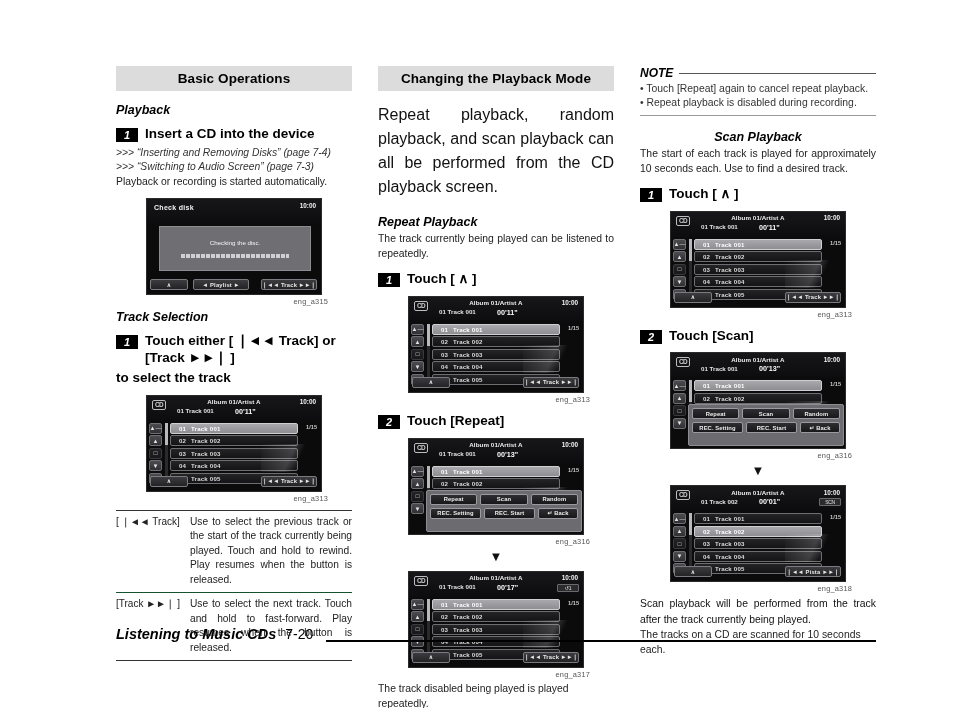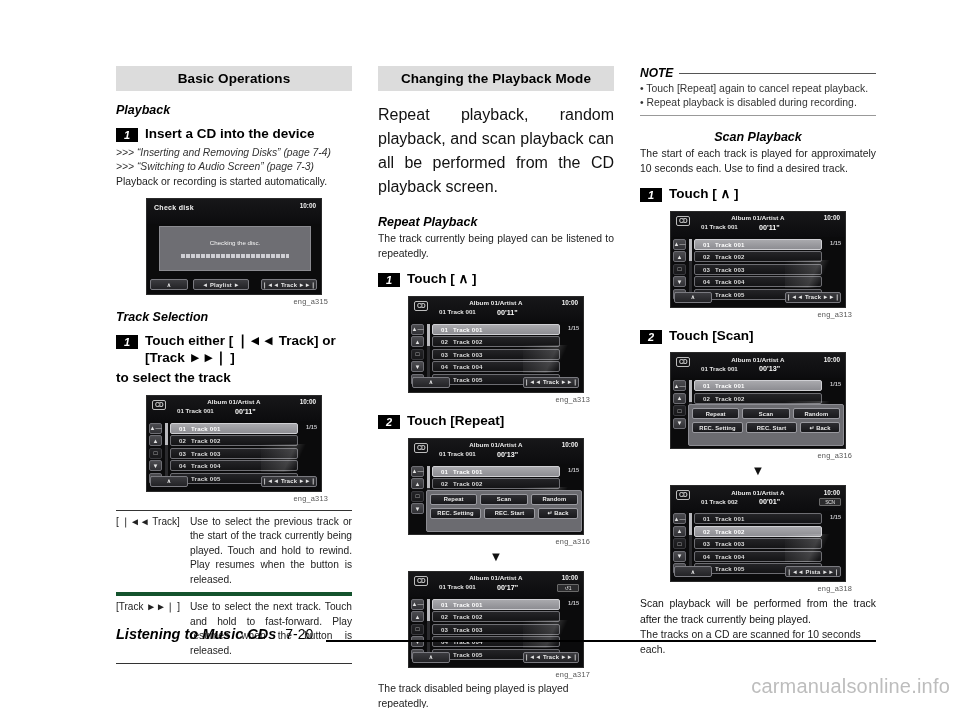--- a/index.html
+++ b/index.html
@@ -222,21 +222,21 @@
   }
 
   
   .arrow-down {
     text-align:center; font-size:13px; color:#111; line-height:1;
     margin:4px 0 4px 0;
   }
 
   
   .ref-table { margin-top:7px; border-top:1.4px solid #333; }
-  .ref-row { display:flex; gap:8px; padding:4px 0 5px 0; border-bottom:4px solid #14532d; }
+  .ref-row { display:flex; gap:8px; padding:4px 0 5px 0; border-bottom:1px solid #14532d; }
   .ref-row:last-child { border-bottom:1.4px solid #333; }
   .ref-key { width:66px; flex:none; font-size:10px; color:#222; line-height:1.4; }
   .ref-val { flex:1; font-size:10.2px; color:#222; line-height:1.42; text-align:justify; }
 
   
   .footer {
     position:absolute; left:104px; bottom:66px; width:760px;
     display:flex; align-items:flex-end; gap:9px;
   }
   .footer-title { font-weight:bold; font-style:italic; font-size:14.5px; white-space:nowrap; }
@@ -721,14 +721,13 @@
       <div class="body-sm">The tracks on a CD are scanned for 10 seconds each.</div>
     </div>
   </div>
 
   <div class="footer">
     <span class="footer-title">Listening to Music CDs</span>
     <span class="footer-page">7-20</span>
     <span class="footer-rule"></span>
   </div>
 
-  <div class="watermark">carmanualsonline.info</div>
 </div>
 
 </body></html>

